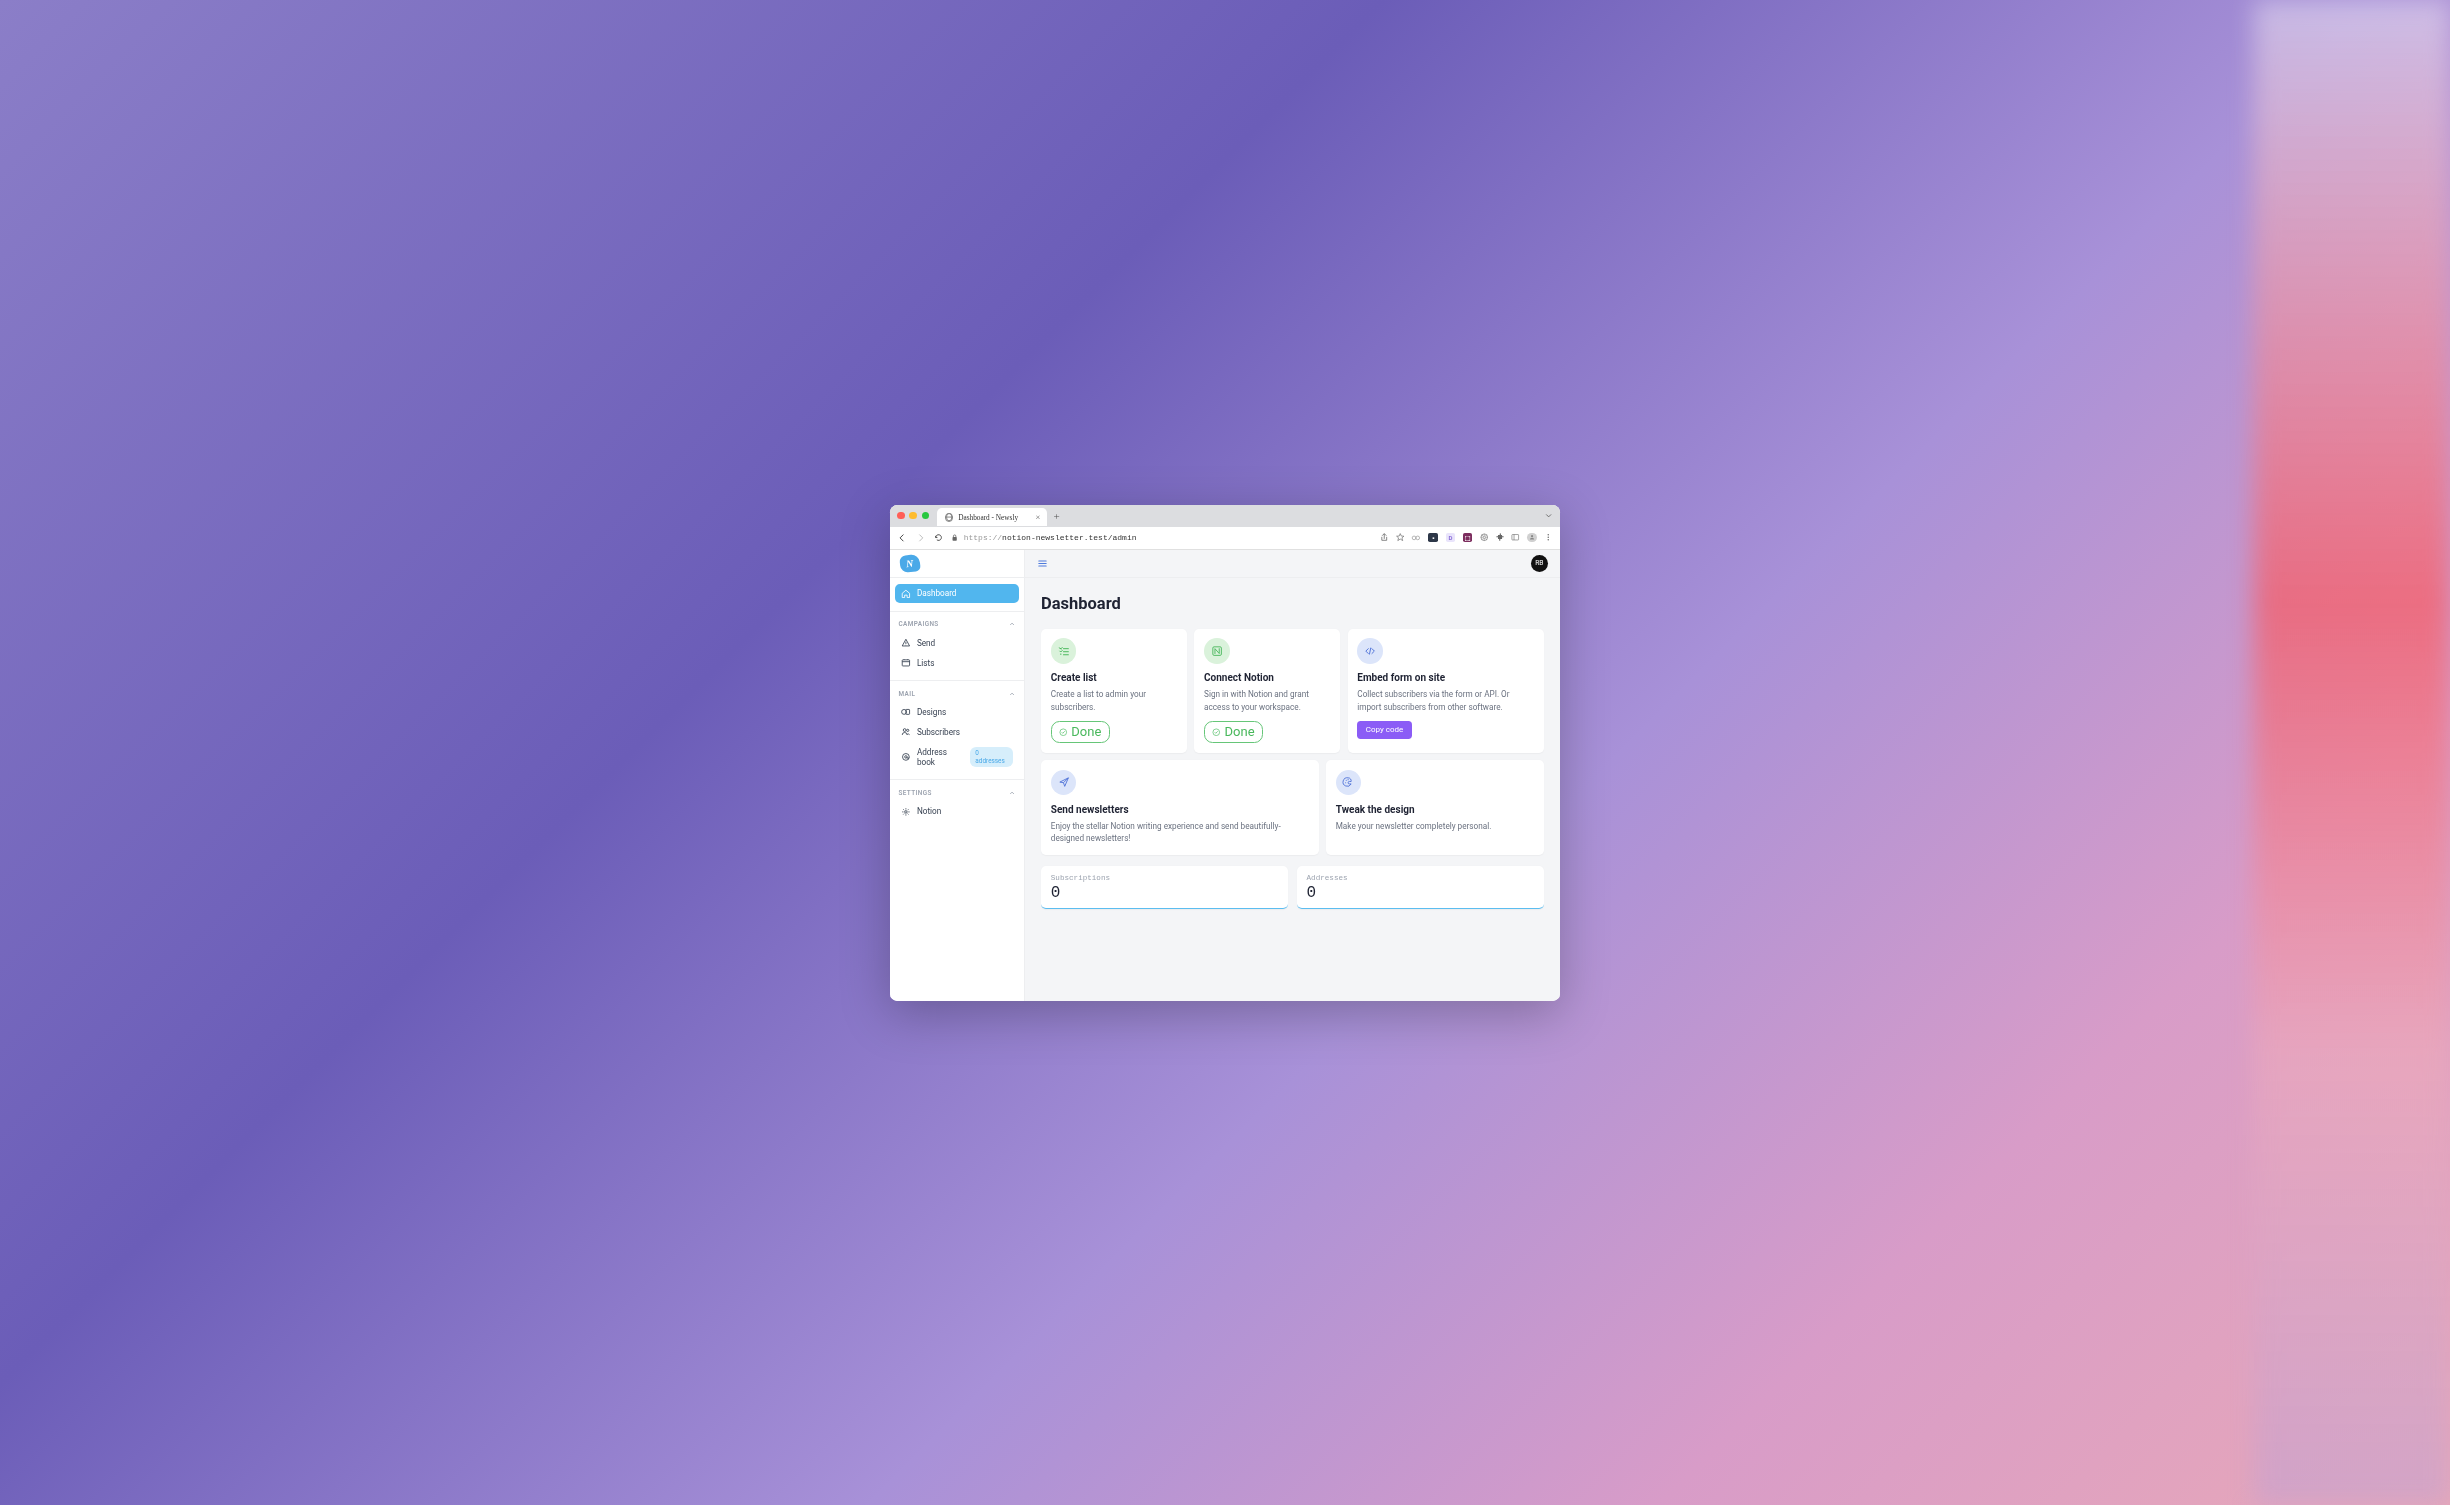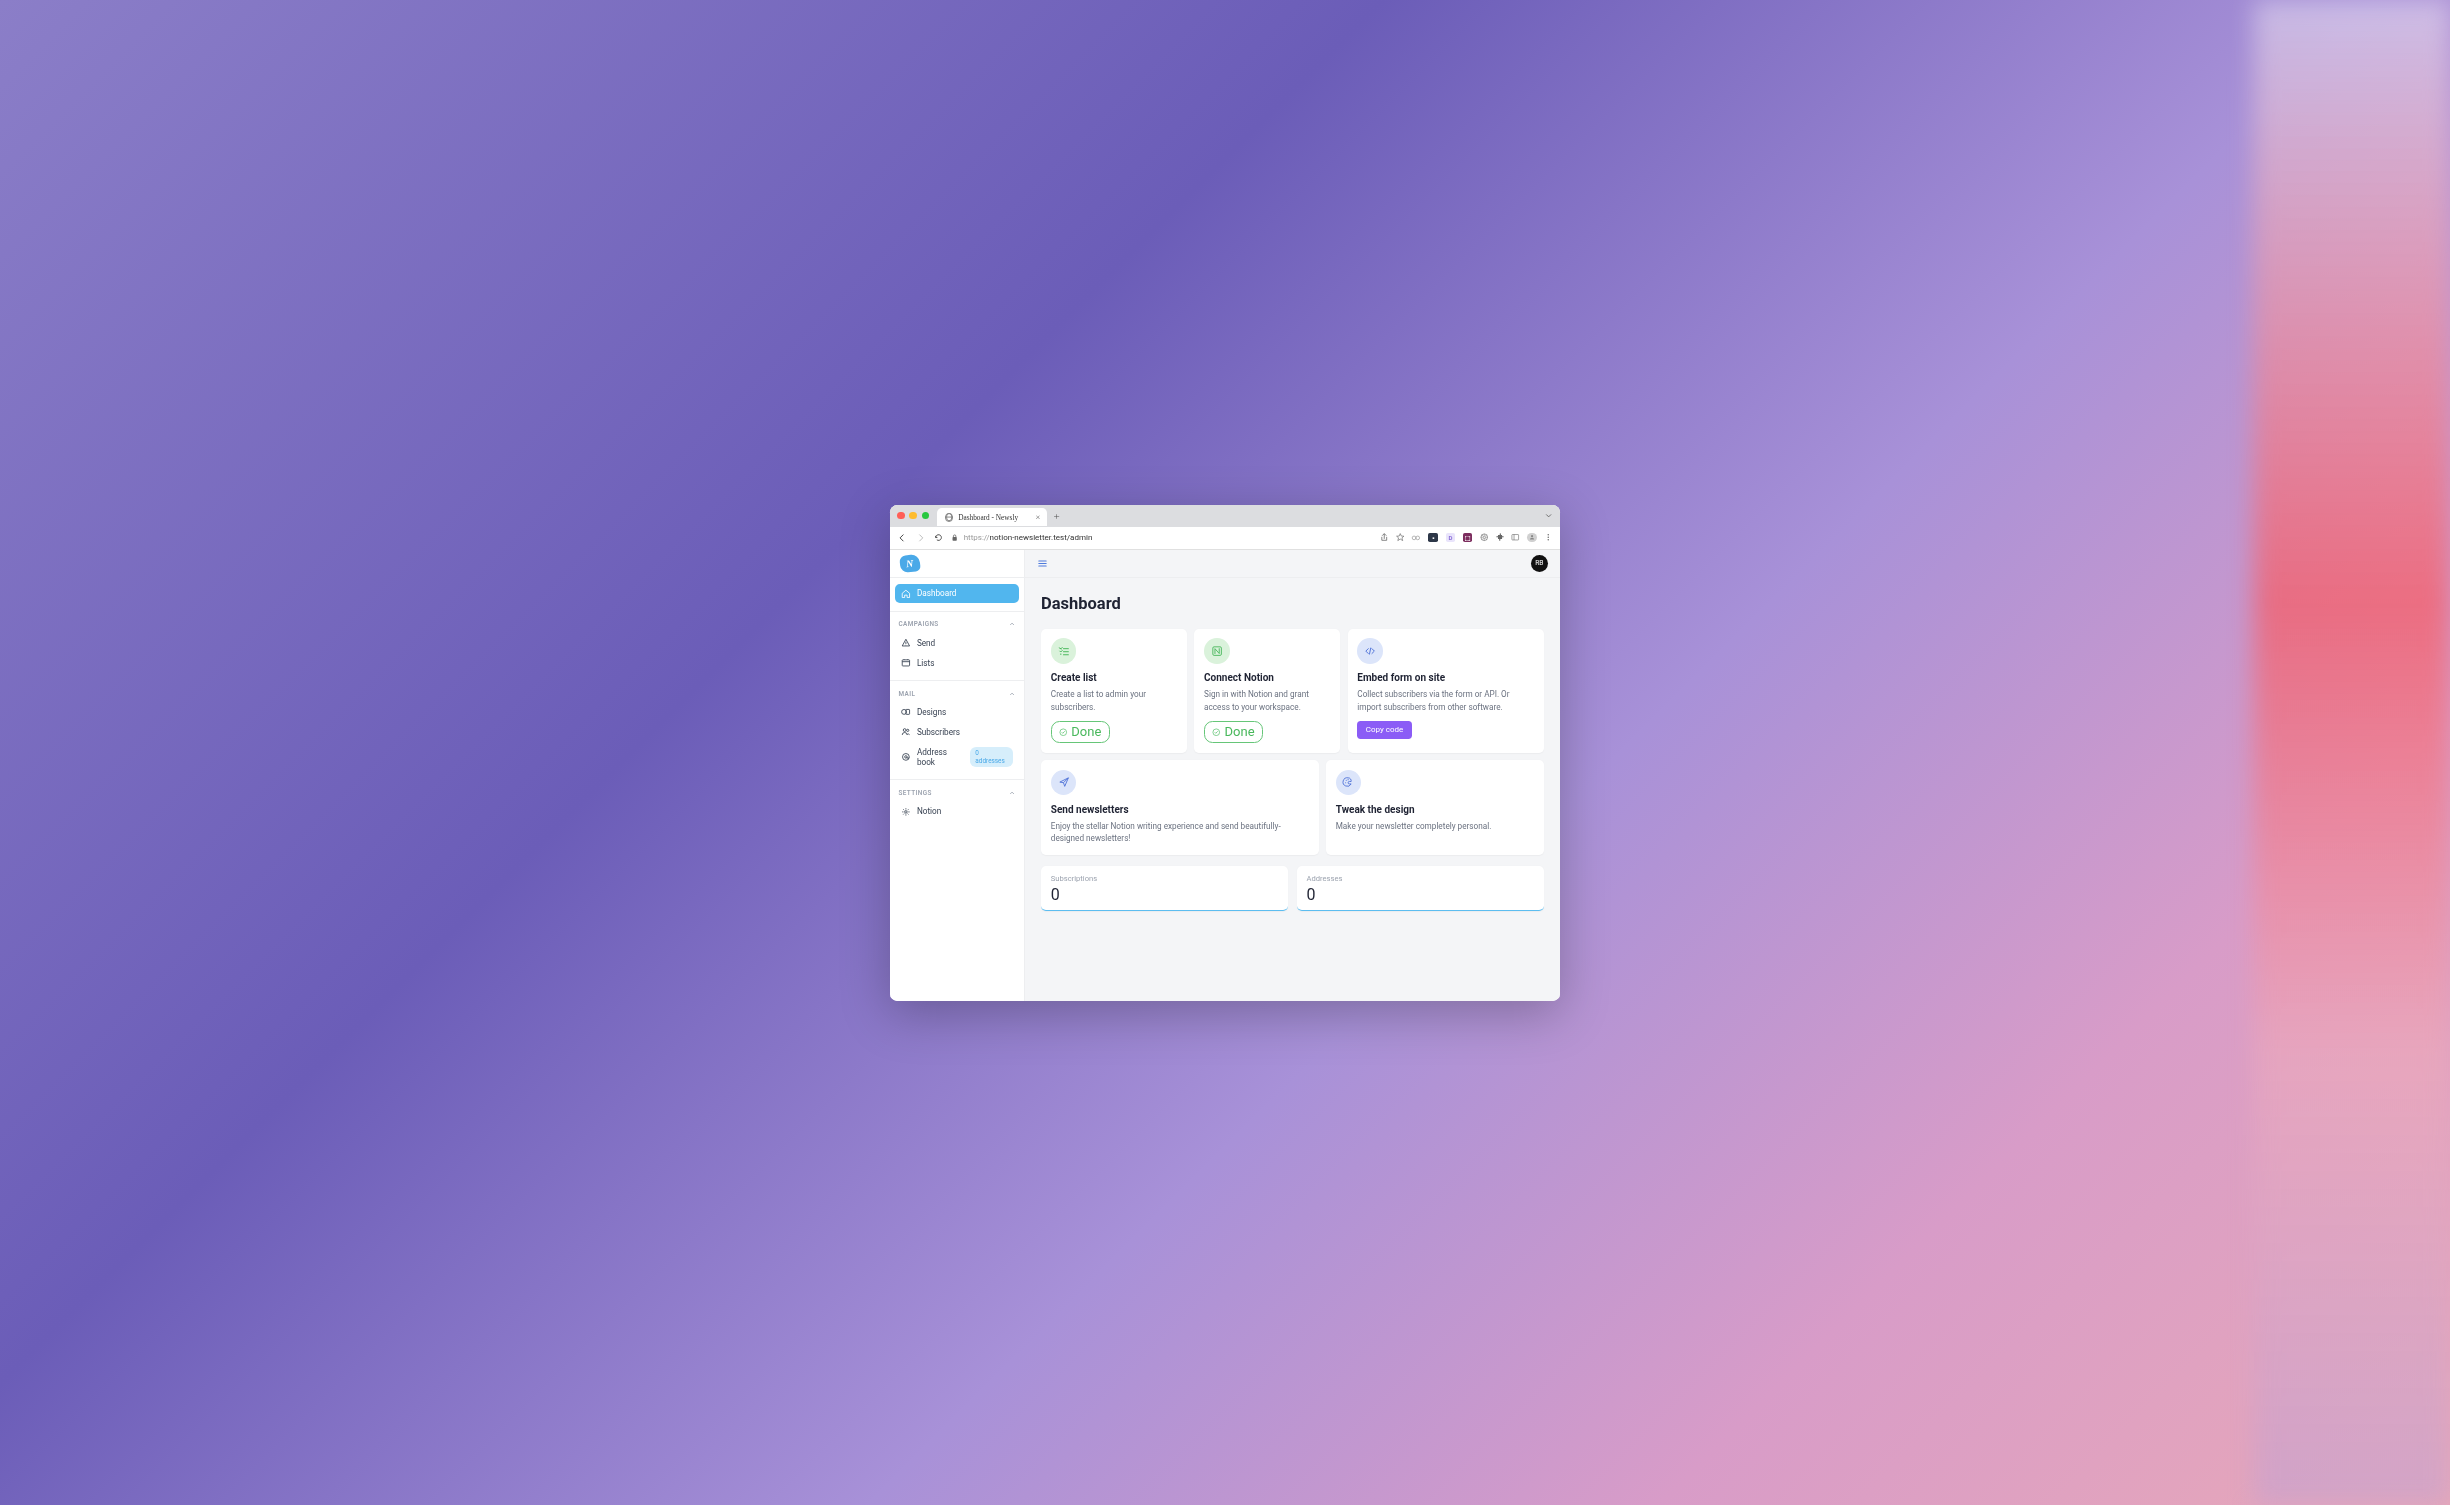--- a/index.html
+++ b/index.html
@@ -76,20 +76,21 @@
 }
 .nav-btn { color: #888; cursor: pointer; display:flex; align-items:center; }
 .nav-btn.active { color: #444; }
 .url-field {
   flex: 1;
   display: flex;
   align-items: center;
   gap: 4.9px;
   font-size: 8px;
   color: #333;
+  font-family: Liberation Mono, monospace;
 }
 .url-field .lock { color: #666; }
 .url-text .proto { color: #999; }
 .ext-icons { display: flex; align-items: center; gap: 7.3px; color: #666; }
 .ext-icons > span { cursor: pointer; display:flex; align-items:center; font-size:8.5px; }
 .ext-box { width:9.8px; height:9.8px; border-radius:1.8px; display:flex; align-items:center; justify-content:center; font-size:6.1px; font-weight:bold; }
 
 .app {
   display: flex;
   height: 451px;
@@ -237,20 +238,21 @@
 }
 .cards-row-2 .card { flex: 1; }
 .stat-cards { display: flex; gap: 8.5px; }
 .stat-card {
   background: #fff;
   border-radius: 4.9px;
   padding: 8.5px 9.8px 6.1px;
   flex: 1;
   box-shadow: 0 0.6px 1.2px rgba(0,0,0,0.04);
   border-bottom: 1.2px solid #5cbdf0;
+  font-family: Liberation Mono, monospace;
 }
 .stat-label { font-size: 7.6px; color: #9ca3af; margin-bottom: 1.2px; }
 .stat-value { font-size: 16px; font-weight: 400; color: #1f2333; }
 
 svg { display: block; }
 </style>
 </head>
 <body>
 
 <div class="browser-window">

